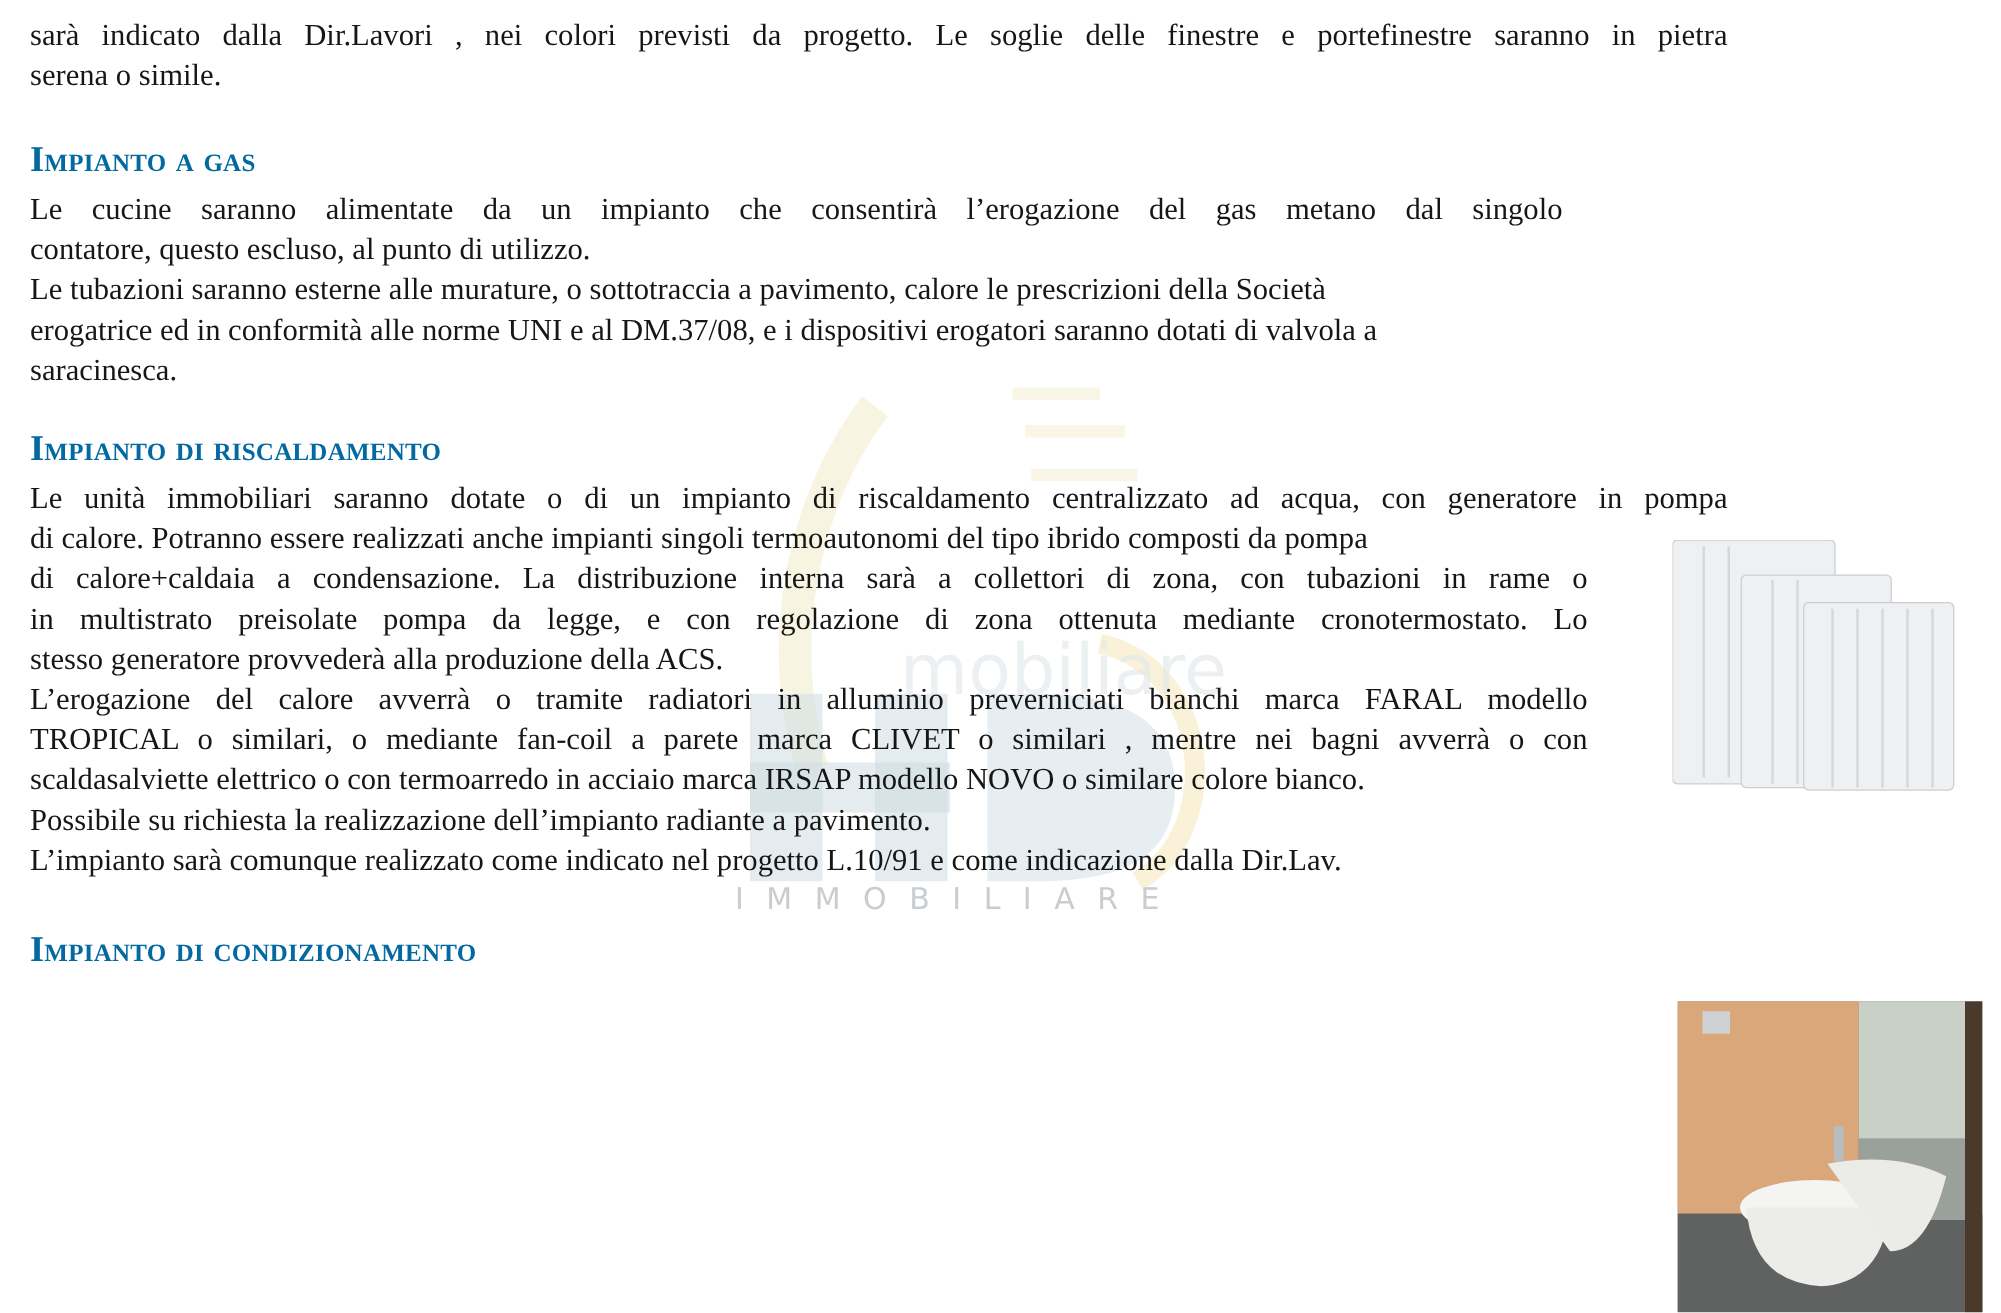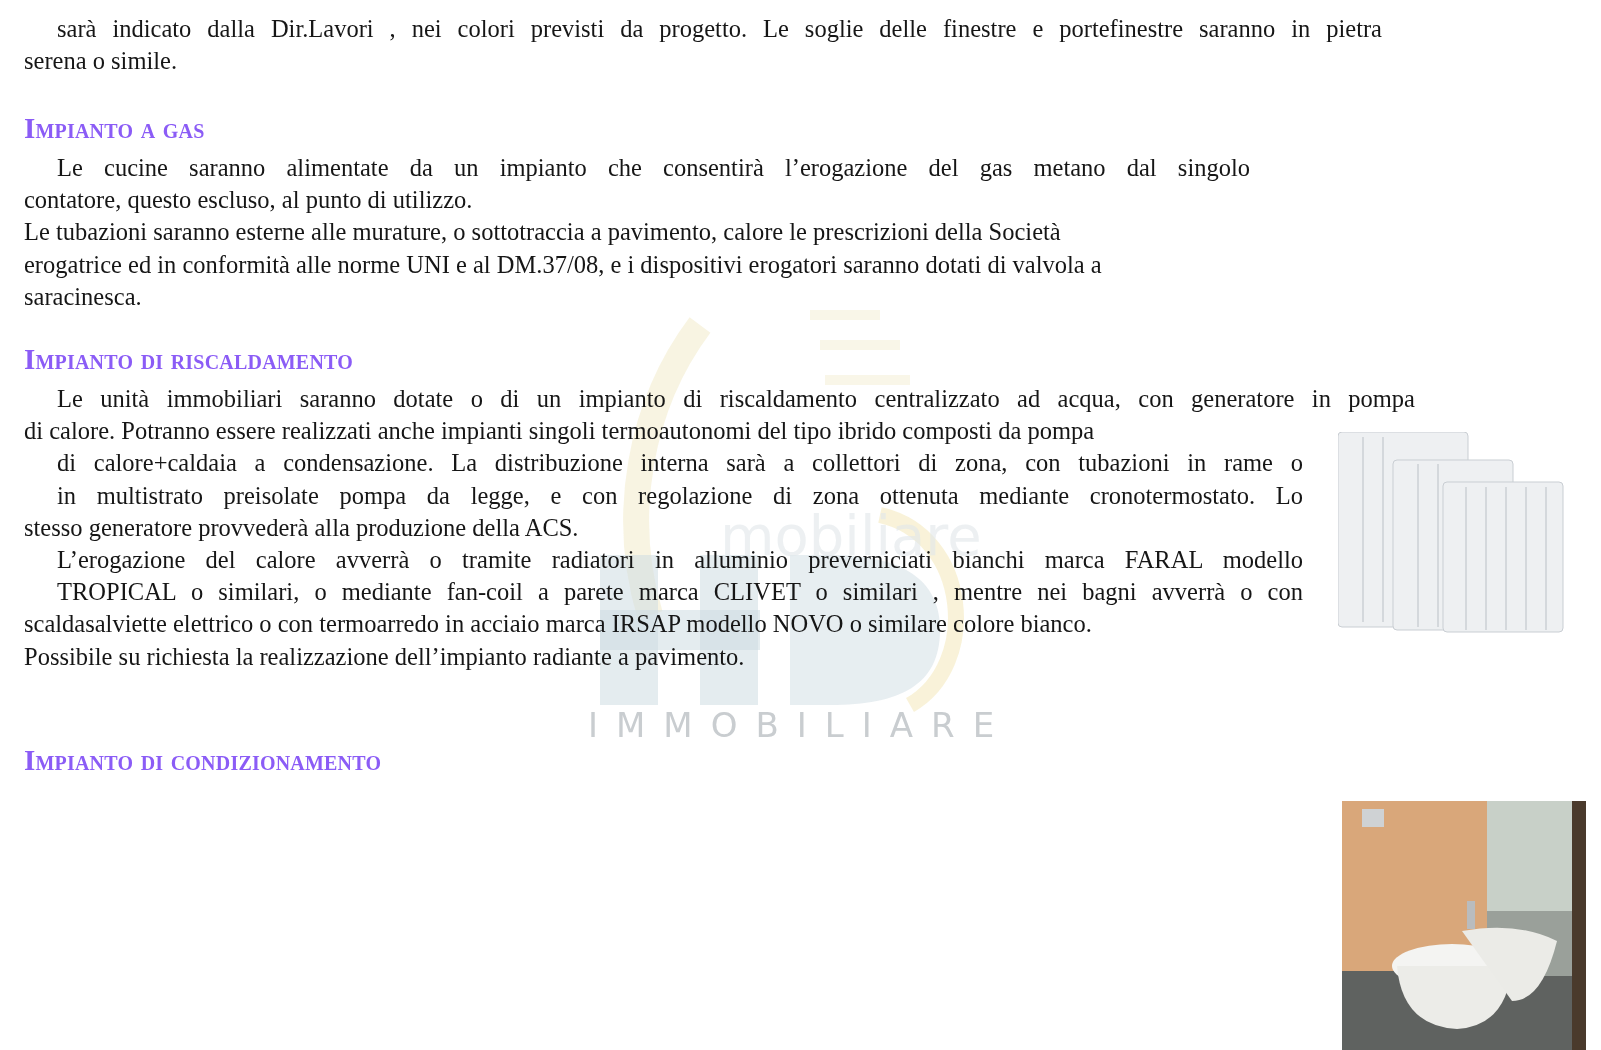--- a/index.html
+++ b/index.html
@@ -1,27 +1,27 @@
 <!DOCTYPE html>
 <html><head>
 <meta charset="utf-8">
 <style>
   html, body { margin:0; padding:0; background:#ffffff; }
   body { width:1601px; height:1050px; position:relative; overflow:hidden;
          font-family:"Liberation Serif","DejaVu Serif",serif; color:#161616; }
   .page { position:absolute; left:0; top:0; width:1601px; height:1050px; }
   .para { position:absolute; left:24px; font-size:24.5px; line-height:32.2px; margin:0; z-index:2; }
   .para .ln { display:block; white-space:nowrap; }
-  .just { text-align:justify; text-align-last:justify;margin-left:33px; }
-  .heading { position:absolute; left:24px; margin:0; font-weight:bold; color:#8b5cf6;
+  .just { text-align:justify; text-align-last:justify; }
+  .heading { position:absolute; left:24px; margin:0; font-weight:bold; color:#0369a1;
              font-variant:small-caps; font-size:29px; letter-spacing:0.2px; z-index:2; }
   
   .wm { position:absolute; left:580px; top:285px; width:420px; height:470px; z-index:1; opacity:0.55; }
   .wm-text { position:absolute; left:588px; top:705px; font-family:"DejaVu Sans",sans-serif;
-             font-size:34px; letter-spacing:18px; color:#c9cdd0; z-index:1; }
+             font-size:24px; letter-spacing:18px; color:#c9cdd0; z-index:1; }
   .img-rad { position:absolute; left:1338px; top:432px; width:230px; height:210px; z-index:2; }
   .img-bath { position:absolute; left:1342px; top:801px; width:244px; height:249px; z-index:2; overflow:hidden; }
 </style>
 </head>
 <body>
 
 <div class="page">
 
   <svg class="wm" viewBox="0 0 420 470">
     <path d="M120 40 C 60 120, 40 230, 70 330" stroke="#e9dda6" stroke-width="26" fill="none" opacity="0.6"></path>
@@ -53,20 +53,21 @@
   <div class="para" style="top:383px; width:1358px;">
     <span class="ln just" style="display:block; width:1358px;">Le unità immobiliari saranno dotate o di un impianto di riscaldamento centralizzato ad acqua, con generatore in pompa</span>
     <span class="ln" style="width:1246px;">di calore. Potranno essere realizzati anche impianti singoli termoautonomi del tipo ibrido composti da pompa</span>
     <span class="ln just" style="display:block; width:1246px;">di calore+caldaia a condensazione. La distribuzione interna sarà a collettori di zona, con tubazioni in rame o</span>
     <span class="ln just" style="display:block; width:1246px;">in multistrato preisolate pompa da legge, e con regolazione di zona ottenuta mediante cronotermostato. Lo</span>
     <span class="ln">stesso generatore provvederà alla produzione della ACS.</span>
     <span class="ln just" style="display:block; width:1246px;">L’erogazione del calore avverrà o tramite radiatori in alluminio preverniciati bianchi marca FARAL modello</span>
     <span class="ln just" style="display:block; width:1246px;">TROPICAL o similari, o mediante fan-coil a parete marca CLIVET o similari , mentre nei bagni avverrà o con</span>
     <span class="ln">scaldasalviette elettrico o con termoarredo in acciaio marca IRSAP modello NOVO o similare  colore bianco.</span>
     <span class="ln">Possibile su richiesta la realizzazione dell’impianto radiante a pavimento.</span>
+    <span class="ln">L’impianto sarà comunque realizzato come indicato nel progetto L.10/91 e come indicazione dalla Dir.Lav.</span>
   </div>
 
   <svg class="img-rad" viewBox="0 0 230 210">
     <g fill="#eef0f2" stroke="#c9ced3" stroke-width="1">
       <rect x="0" y="0" width="130" height="195" rx="4"></rect>
       <rect x="55" y="28" width="120" height="170" rx="4"></rect>
       <rect x="105" y="50" width="120" height="150" rx="4"></rect>
     </g>
     <g stroke="#d4d8dc" stroke-width="2">
       <line x1="25" y1="5" x2="25" y2="190"></line>

